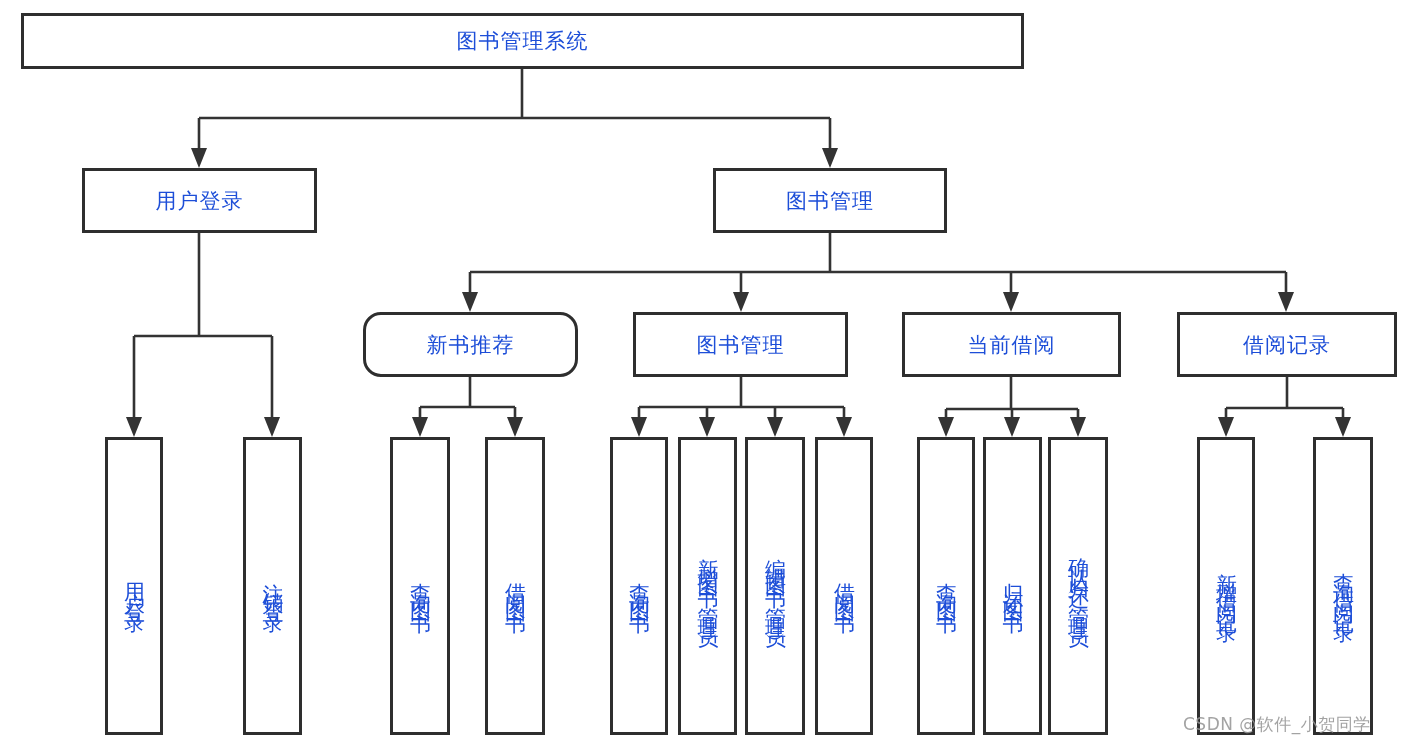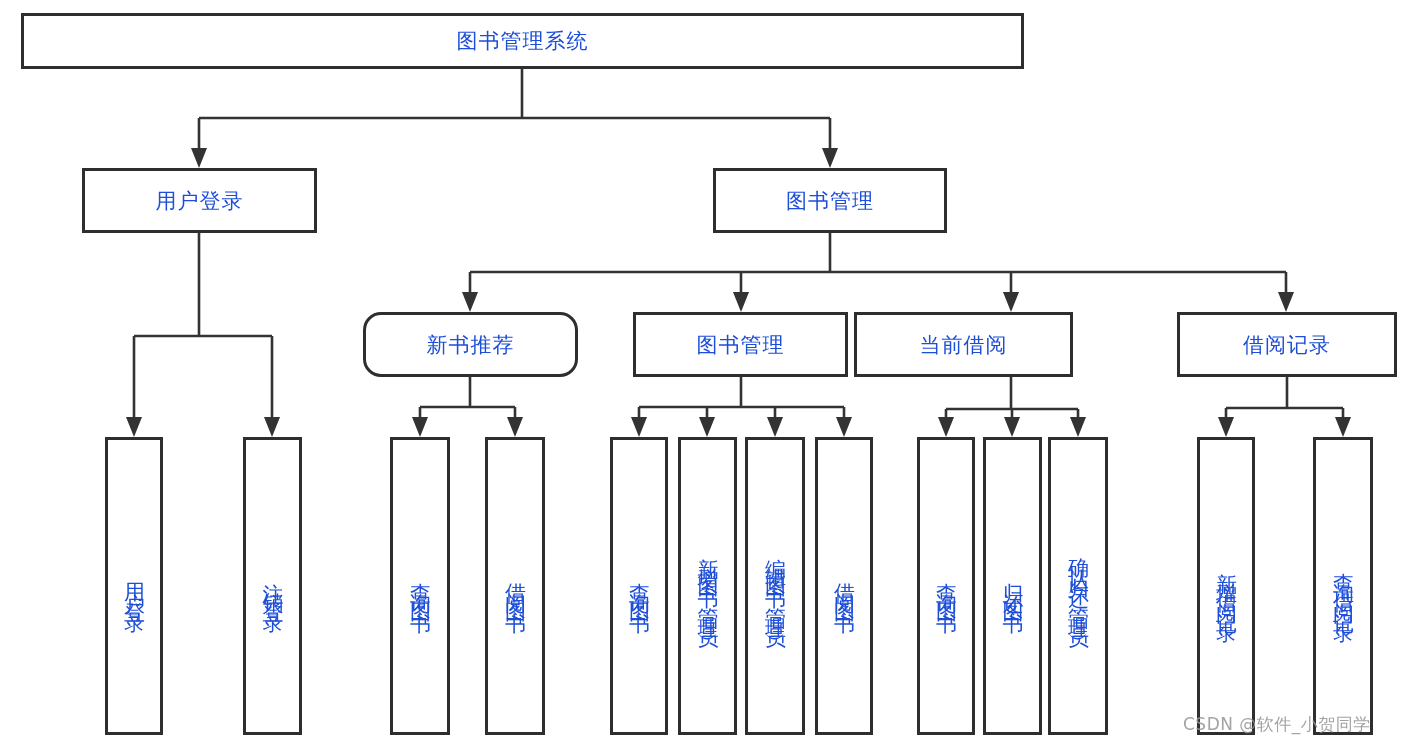--- a/index.html
+++ b/index.html
@@ -105,21 +105,21 @@
   <div class="node" style="left:713px; top:168px; width:234px; height:65px;">
     <span class="h-label">图书管理</span>
   </div>
 
   <div class="node" style="left:363px; top:312px; width:215px; height:65px;border-radius:18px;">
     <span class="h-label">新书推荐</span>
   </div>
   <div class="node" style="left:633px; top:312px; width:215px; height:65px;">
     <span class="h-label">图书管理</span>
   </div>
-  <div class="node" style="left:854px; top:312px; width:219px; height:65px;">
+  <div class="node" style="left:902px; top:312px; width:219px; height:65px;">
     <span class="h-label">当前借阅</span>
   </div>
   <div class="node" style="left:1177px; top:312px; width:220px; height:65px;text-align:right;">
     <span class="h-label">借阅记录</span>
   </div>
 
   <div class="node leaf" style="left:105px; top:437px; width:58px; height:298px;">
     <span class="v-label">用户登录</span>
   </div>
   <div class="node leaf" style="left:243px; top:437px; width:59px; height:298px;">

